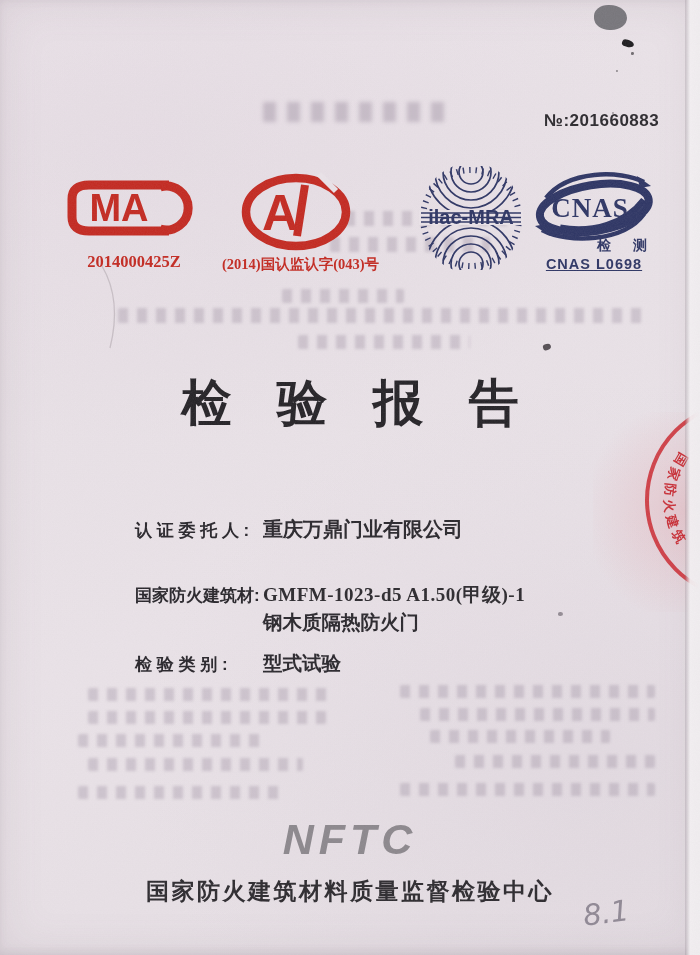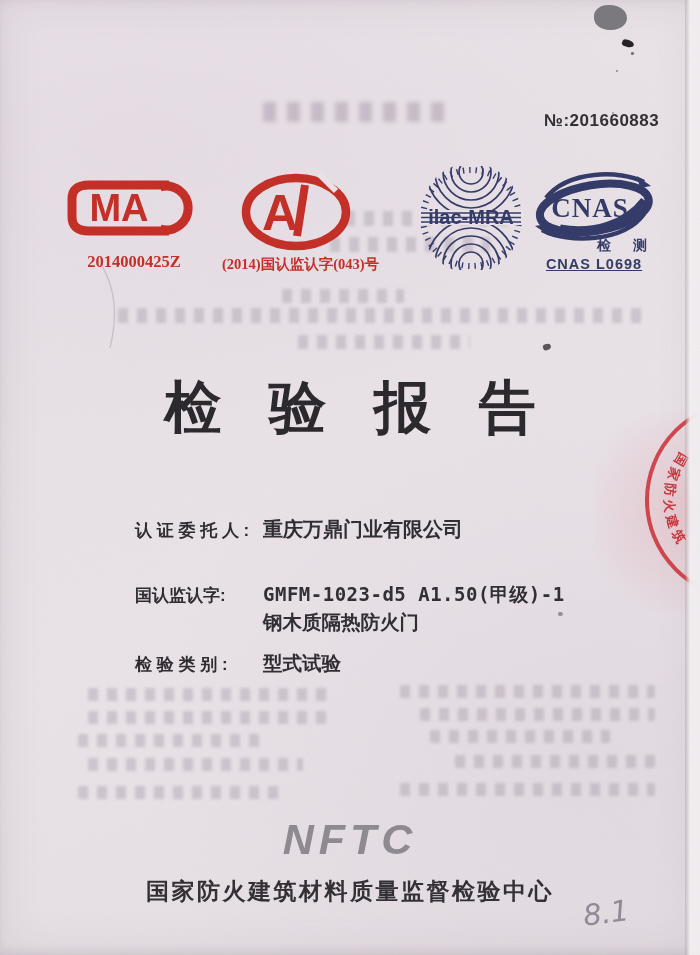--- a/index.html
+++ b/index.html
@@ -12,21 +12,21 @@
     box-shadow: inset 0 0 45px rgba(120,100,115,.14), inset -6px 0 10px rgba(120,100,120,.10), inset 0 -4px 8px rgba(120,100,120,.08);
     font-family:"Liberation Sans", sans-serif;
     color:#262429;
   }
   .abs{position:absolute;}
   .noise{position:absolute;inset:0;pointer-events:none;opacity:.5;}
   
   .report-no{font-size:17px;font-weight:600;letter-spacing:.5px;color:#2a282c;}
   .red-code{font-family:"Liberation Serif", serif;font-weight:700;color:#c3281f;}
   .navy-text{color:#2c3463;font-weight:700;}
-  .doc-title{width:100%;text-align:center;font-size:57px;font-weight:900;letter-spacing:16px;color:#232125;text-indent:16px;}
+  .doc-title{width:100%;text-align:center;font-size:50px;font-weight:900;letter-spacing:16px;color:#232125;text-indent:16px;}
   .field-label{font-size:17px;font-weight:700;white-space:nowrap;color:#262429;}
   .field-value{font-size:20px;font-weight:700;white-space:nowrap;color:#28262b;}
   .mono-value{font-family:"DejaVu Sans Mono", monospace;font-size:19px;font-weight:700;letter-spacing:.5px;color:#2a282c;white-space:nowrap;}
   .nftc{width:100%;text-align:center;font-size:43px;font-weight:800;font-style:italic;letter-spacing:5px;color:#8b878c;}
   .org-line{width:100%;text-align:center;font-size:23px;font-weight:700;letter-spacing:2.5px;color:#2b292d;}
   .handwriting{font-size:29px;color:#8e8793;font-style:italic;transform:rotate(-7deg);font-family:"DejaVu Sans", sans-serif;}
   
   .bleed{
     position:absolute;border-radius:2px;
     background:repeating-linear-gradient(90deg, rgba(128,112,134,.32) 0 13px, rgba(128,112,134,0) 13px 24px);
@@ -136,22 +136,22 @@
     </defs>
     <circle cx="147" cy="108" r="98" fill="none" stroke="rgba(201,30,38,.82)" stroke-width="4"></circle>
     <text font-size="13" letter-spacing="4" font-weight="bold" fill="rgba(198,30,38,.92)" font-family="Liberation Sans, sans-serif">
       <textPath href="#stampTextArc" startOffset="4%">国家防火建筑材</textPath>
     </text>
   </svg>
 
   <div class="abs field-label" style="left:135px;top:519px;">认 证 委 托 人 :</div>
   <div class="abs field-value" style="left:263px;top:516px;">重庆万鼎门业有限公司</div>
 
-  <div class="abs field-label" style="left:135px;top:584px;">国认监认字:</div>
-  <div class="abs mono-value" style="left:263px;top:582px;">GMFM-1023-d5 A1.50(甲级)-1</div>
+  <div class="abs field-label" style="left:135px;top:584px;">国家防火建筑材:</div>
+  <div class="abs mono-value" style="left:263px;top:582px;font-family:Liberation Serif, serif;">GMFM-1023-d5 A1.50(甲级)-1</div>
   <div class="abs field-value" style="left:263px;top:609px;font-size:19.5px;">钢木质隔热防火门</div>
 
   <div class="abs field-label" style="left:135px;top:653px;">检 验 类 别 :</div>
   <div class="abs field-value" style="left:263px;top:650px;font-size:19.5px;text-align:right;">型式试验</div>
 
   <div class="abs org-line" style="left:0;top:876px;">国家防火建筑材料质量监督检验中心</div>
   <div class="abs nftc" style="left:0;top:815px;">NFTC</div>
 
   <div class="abs handwriting" style="left:583px;top:896px;">8.1</div>
 

